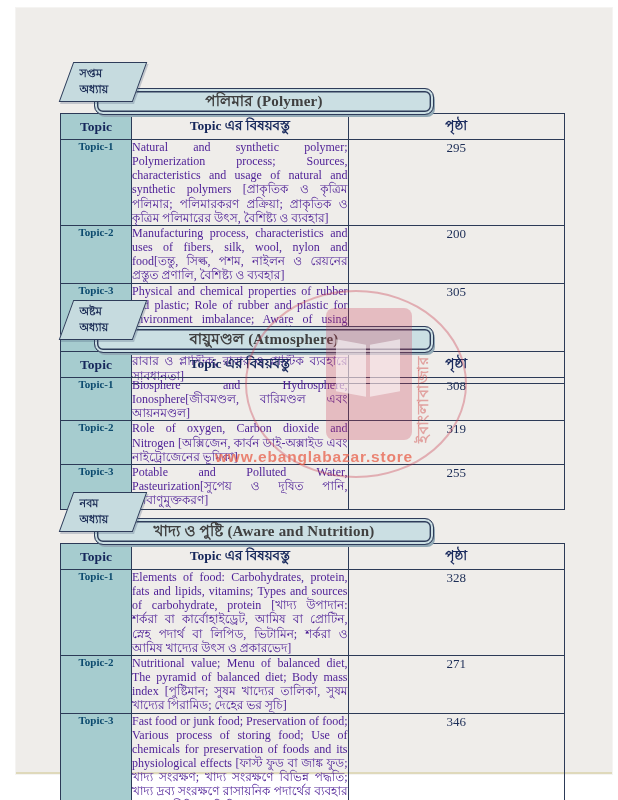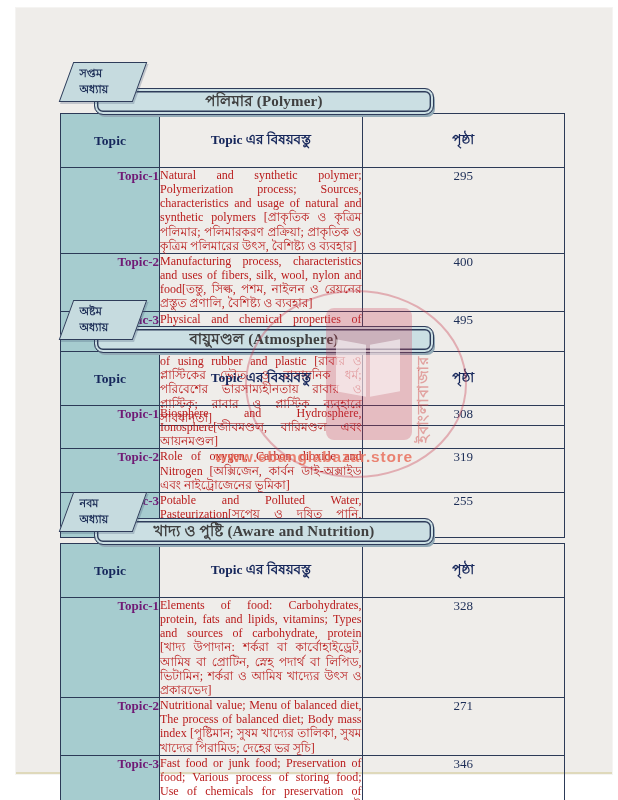--- a/index.html
+++ b/index.html
@@ -46,35 +46,35 @@
   .banner-title { font-weight:bold; font-size:15px; color:#404040; letter-spacing:.2px; }
 
   
   table.toc {
     position:absolute; top:51px; left:0; width:505px;
     border-collapse:collapse; table-layout:fixed;
   }
   table.toc, table.toc td { border:1.6px solid #2c3a57; }
   table.toc td { vertical-align:top; padding:0; }
   td.topic-cell {
-    width:68px; background:#a6cccf; text-align:right;
-    font-weight:bold; font-size:13px; color:#701a75; padding-top:3px;
+    width:68px; background:#a6cccf; text-align:center;
+    font-weight:bold; font-size:11px; color:#0c4a6e; padding-top:3px;
   }
   td.desc-cell {
-    font-size:12px; line-height:1.18; color:#b91c1c;
+    font-size:12px; line-height:1.18; color:#4c1d95;
     padding:2px 6px 3px 7px; text-align:justify;
   }
   td.page-cell {
     width:50px; text-align:center; font-weight:normal; font-size:13px;
     color:#1c2d56; padding-top:3px;
   }
   tr.head-row td {
     height:20px; vertical-align:middle; text-align:center;
     font-weight:bold; font-size:13.5px; color:#16275b;
-    background:transparent; padding:15px;
+    background:transparent; padding:1px;
   }
   tr.head-row td.topic-cell { background:#a6cccf; }
   tr.h50 td { height:50px; } tr.h74 td { height:74px; }
   tr.h33 td { height:33px; } tr.h44 td { height:44px; }
   tr.h57 td { height:57px; } tr.h46 td { height:46px; }
   tr.h94 td { height:94px; }
 
   
   .watermark { position:absolute; left:0; top:0; width:596px; height:764px; pointer-events:none; z-index:6; }
   .wm-circle {
@@ -124,26 +124,26 @@
         <td>পৃষ্ঠা</td>
       </tr>
       <tr class="h50">
         <td class="topic-cell">Topic-1</td>
         <td class="desc-cell">Natural and synthetic polymer; Polymerization process; Sources, characteristics and usage of natural and synthetic polymers [প্রাকৃতিক ও কৃত্রিম পলিমার; পলিমারকরণ প্রক্রিয়া; প্রাকৃতিক ও কৃত্রিম পলিমারের উৎস, বৈশিষ্ট্য ও ব্যবহার]</td>
         <td class="page-cell">295</td>
       </tr>
       <tr class="h50">
         <td class="topic-cell">Topic-2</td>
         <td class="desc-cell">Manufacturing process, characteristics and uses of fibers, silk, wool, nylon and food[তন্তু, সিল্ক, পশম, নাইলন ও রেয়নের প্রস্তুত প্রণালি, বৈশিষ্ট্য ও ব্যবহার]</td>
-        <td class="page-cell">400</td>
+        <td class="page-cell">200</td>
       </tr>
       <tr class="h74">
         <td class="topic-cell">Topic-3</td>
         <td class="desc-cell">Physical and chemical properties of rubber and plastic; Role of rubber and plastic for environment imbalance; Aware of using rubber and plastic [রাবার ও প্লাস্টিকের ভৌত ও রাসায়নিক ধর্ম; পরিবেশের ভারসাম্যহীনতায় রাবার ও প্লাস্টিক; রাবার ও প্লাস্টিক ব্যবহারে সাবধানতা]</td>
-        <td class="page-cell">495</td>
+        <td class="page-cell">305</td>
       </tr>
     </tbody>
       </table>
   </div>
 
   <div class="section" id="section-2">
     <div class="chapter-tag">
       <div class="chapter-tag-text">অষ্টম
 অধ্যায়</div>
     </div>
@@ -191,21 +191,21 @@
         <td>Topic এর বিষয়বস্তু</td>
         <td>পৃষ্ঠা</td>
       </tr>
       <tr class="h57">
         <td class="topic-cell">Topic-1</td>
         <td class="desc-cell">Elements of food: Carbohydrates, protein, fats and lipids, vitamins; Types and sources of carbohydrate, protein [খাদ্য উপাদান: শর্করা বা কার্বোহাইড্রেট, আমিষ বা প্রোটিন, স্নেহ পদার্থ বা লিপিড, ভিটামিন; শর্করা ও আমিষ খাদ্যের উৎস ও প্রকারভেদ]</td>
         <td class="page-cell">328</td>
       </tr>
       <tr class="h46">
         <td class="topic-cell">Topic-2</td>
-        <td class="desc-cell">Nutritional value; Menu of balanced diet, The process of balanced diet; Body mass index [পুষ্টিমান; সুষম খাদ্যের তালিকা, সুষম খাদ্যের পিরামিড; দেহের ভর সূচি]</td>
+        <td class="desc-cell">Nutritional value; Menu of balanced diet, The pyramid of balanced diet; Body mass index [পুষ্টিমান; সুষম খাদ্যের তালিকা, সুষম খাদ্যের পিরামিড; দেহের ভর সূচি]</td>
         <td class="page-cell">271</td>
       </tr>
       <tr class="h94">
         <td class="topic-cell">Topic-3</td>
         <td class="desc-cell">Fast food or junk food; Preservation of food; Various process of storing food; Use of chemicals for preservation of foods and its physiological effects [ফাস্ট ফুড বা জাঙ্ক ফুড; খাদ্য সংরক্ষণ; খাদ্য সংরক্ষণে বিভিন্ন পদ্ধতি; খাদ্য দ্রব্য সংরক্ষণে রাসায়নিক পদার্থের ব্যবহার ও এর শারীরিক প্রতিক্রিয়া]</td>
         <td class="page-cell">346</td>
       </tr>
     </tbody>
       </table>
   </div>

